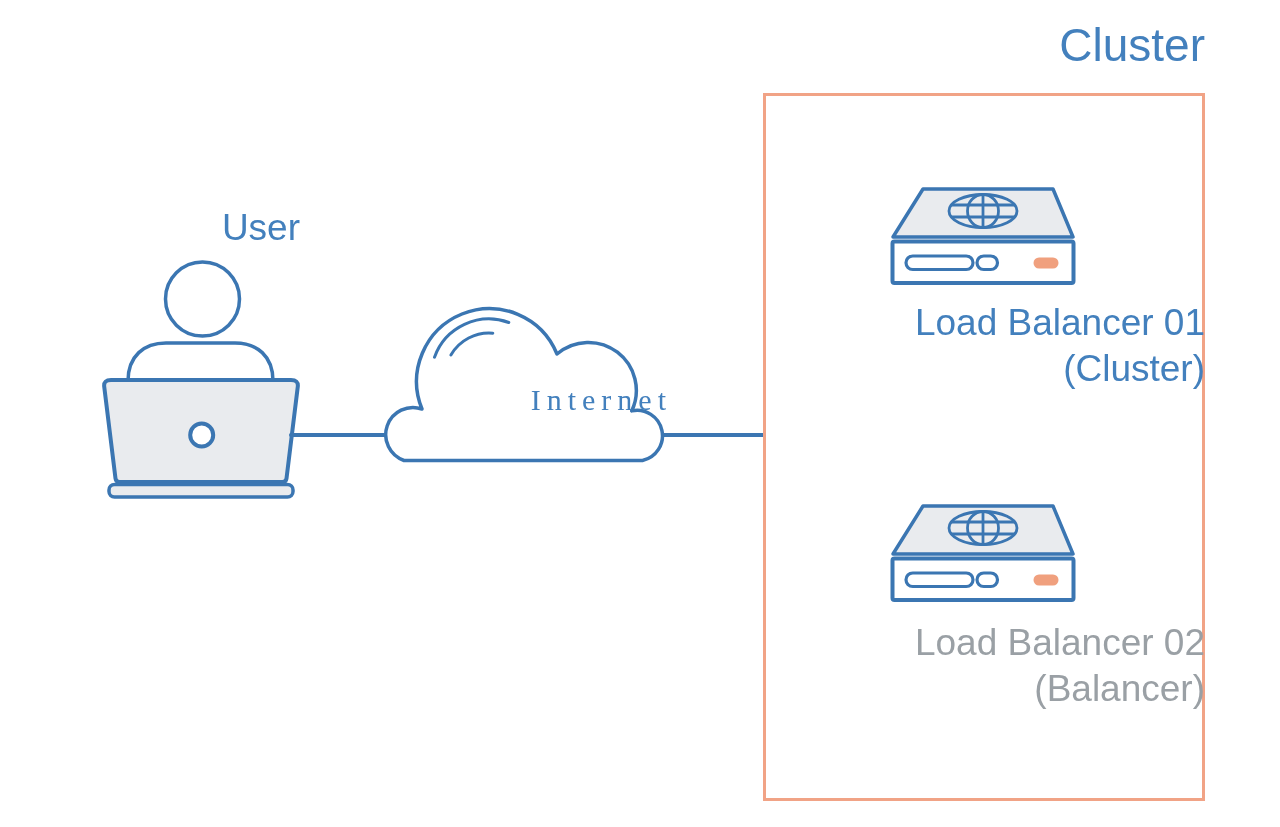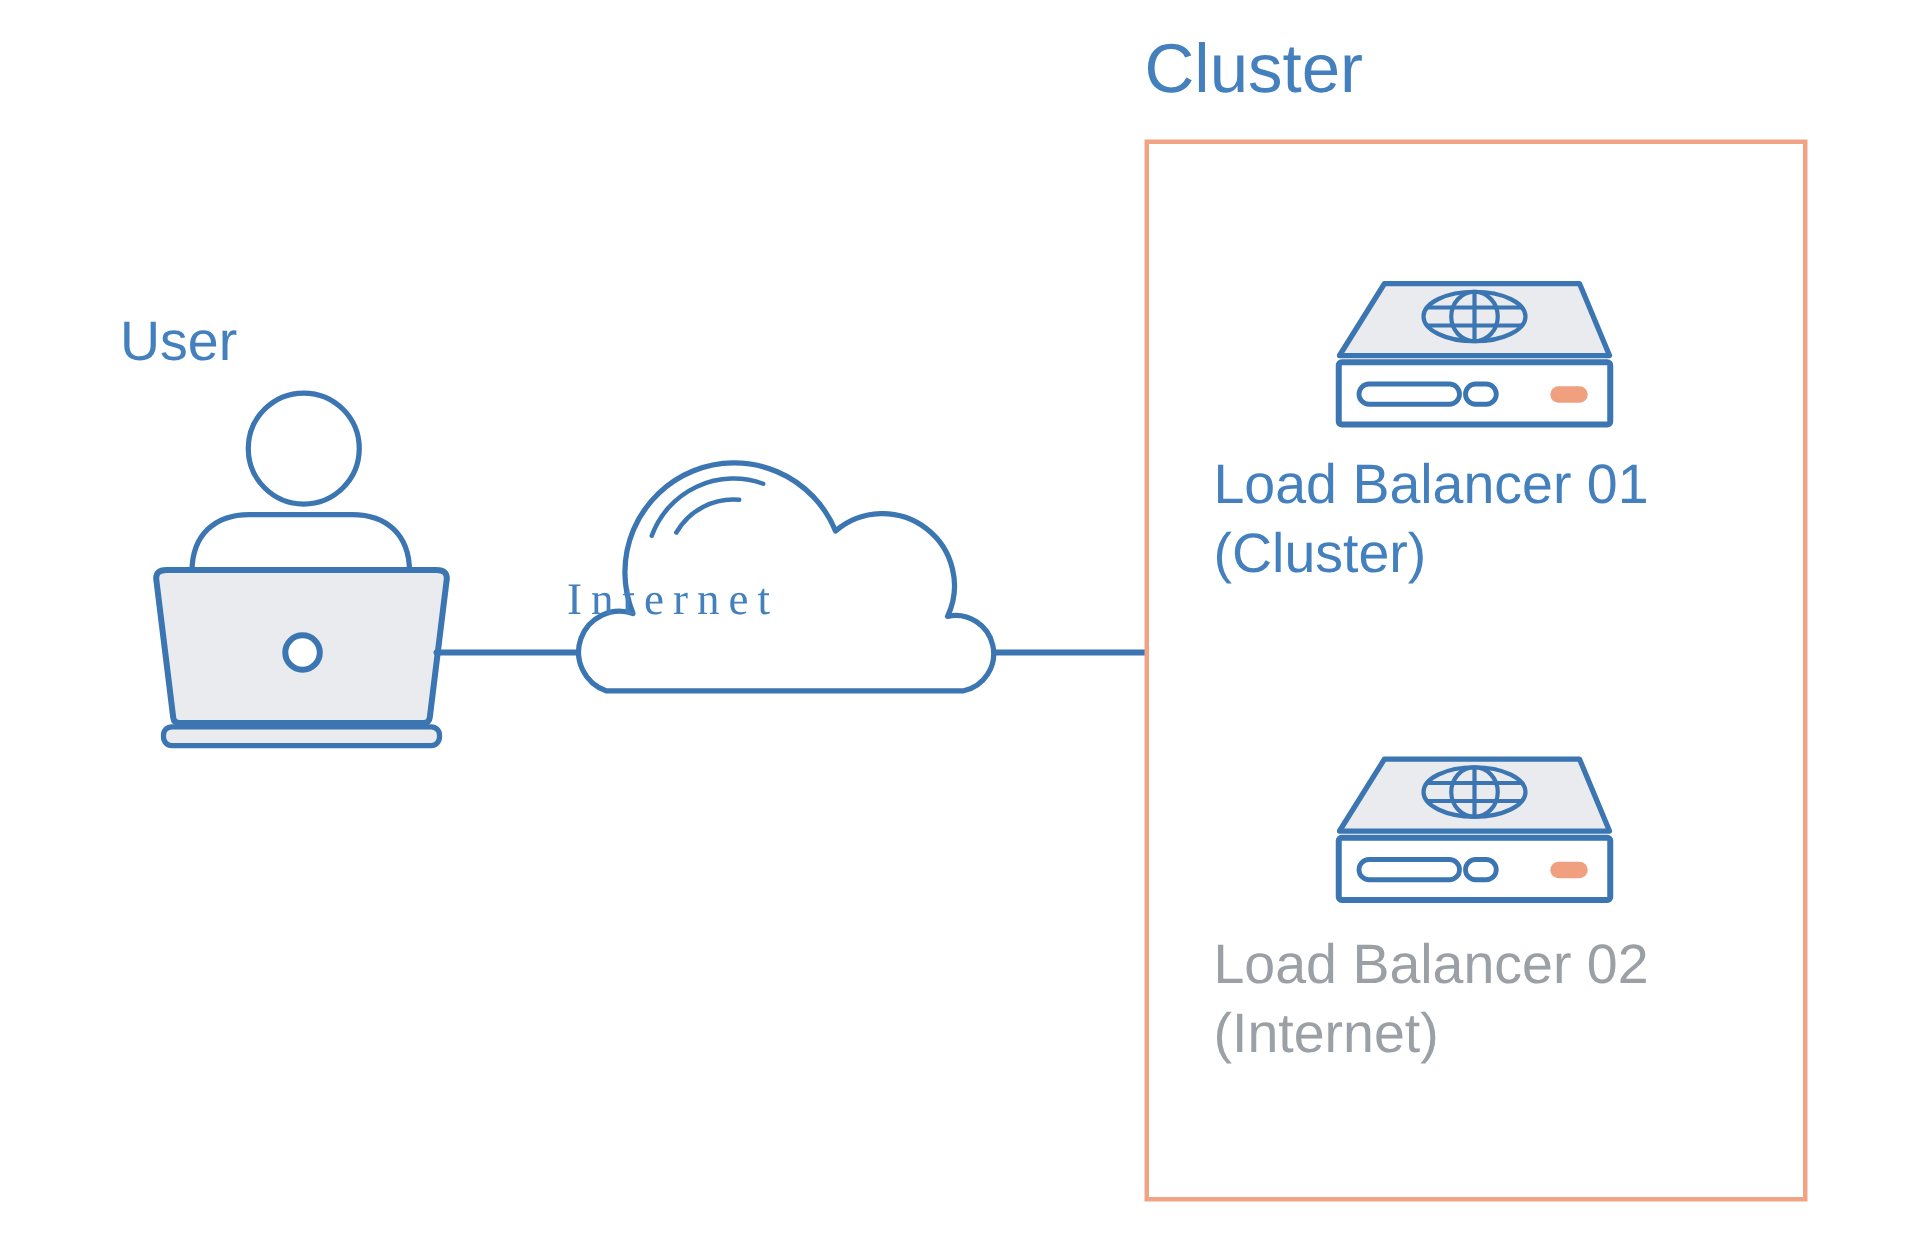--- a/index.html
+++ b/index.html
@@ -9,25 +9,25 @@
     --box-orange:#f1a386;
     --led-orange:#f0a07e;
     --fill-gray:#e9ebee;
   }
   html,body{margin:0;padding:0;}
   body{
     width:1280px;height:827px;background:#ffffff;position:relative;overflow:hidden;
     font-family:"Liberation Sans", sans-serif;
   }
   .abs{position:absolute;}
-  .label{position:absolute;text-align:left;color:var(--text-blue);}
+  .label{position:absolute;text-align:right;color:var(--text-blue);}
   .label-user{left:80px;top:206px;width:220px;font-size:37px;line-height:44px;}
   .label-internet{left:372px;top:382px;width:300px;font-size:30px;line-height:36px;letter-spacing:6px;padding-left:6px;box-sizing:border-box;font-family:Liberation Serif, serif;}
   .label-cluster{left:763px;top:18px;width:442px;font-size:46px;line-height:55px;}
-  .lb-label{left:763px;width:442px;font-size:37px;line-height:46px;padding-left:46px;}
+  .lb-label{left:763px;width:442px;font-size:37px;line-height:46px;}
   .lb1{top:300px;color:var(--text-blue);}
   .lb2{top:620px;color:var(--text-gray);}
   .cluster-box{
     left:763px;top:93px;width:442px;height:708px;box-sizing:border-box;
     border:3px solid var(--box-orange);background:transparent;
   }
   .connector{position:absolute;height:4px;background:var(--stroke-blue);border-radius:2px;}
   .link1{left:289px;top:433px;width:101px;}
   .link2{left:660px;top:433px;width:105px;}
   svg{display:block;}
@@ -95,14 +95,14 @@
     <line x1="61.5" y1="19" x2="124.5" y2="19"></line>
     <line x1="61.5" y1="31" x2="124.5" y2="31"></line>
   </g>
   <rect class="s-blue f-white" x="2.5" y="55.5" width="181" height="41.5" rx="2" stroke-width="4"></rect>
   <rect class="s-blue f-white" x="16" y="70" width="67" height="13.5" rx="6.75" stroke-width="3.2"></rect>
   <rect class="s-blue f-white" x="87" y="70" width="20.5" height="13.5" rx="6.75" stroke-width="3.2"></rect>
   <rect class="led" x="143.5" y="71.5" width="25" height="11" rx="5.5"></rect>
 </svg>
 <div class="label lb-label lb2">
   <div>Load Balancer 02</div>
-  <div>(Internet)</div>
+  <div>(Balancer)</div>
 </div>
 
 </body></html>

